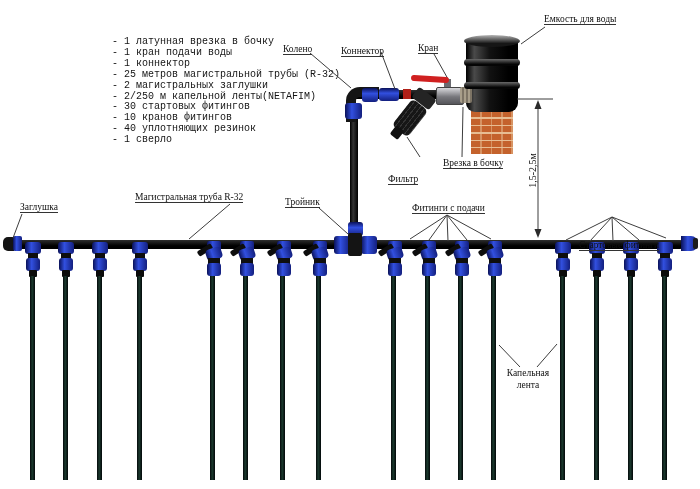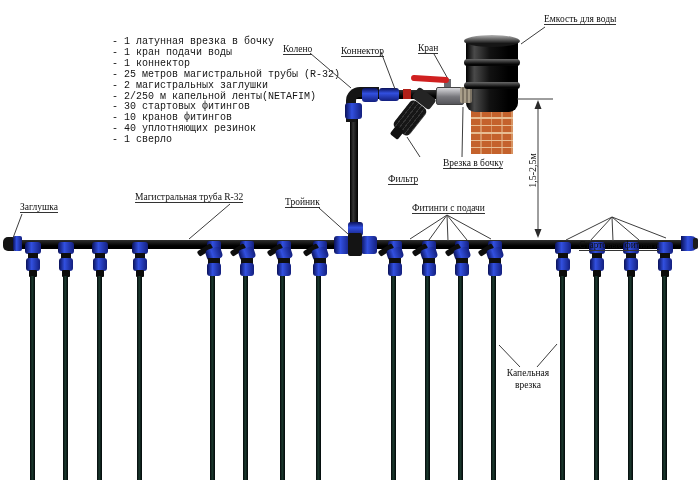--- a/index.html
+++ b/index.html
@@ -140,21 +140,21 @@
   <div class="lbl und" style="left:544px;top:14px;">Емкость для воды</div>
   <div class="lbl und" style="left:388px;top:158px;margin-top:16px;">Фильтр</div>
   <div class="lbl und" style="left:443px;top:158px;">Врезка в бочку</div>
   <div class="lbl und" style="left:20px;top:202px;">Заглушка</div>
   <div class="lbl und" style="left:135px;top:192px;">Магистральная труба R-32</div>
   <div class="lbl und" style="left:285px;top:197px;">Тройник</div>
   <div class="lbl und" style="left:412px;top:203px;">Фитинги с подачи</div>
   <div class="lbl und" style="left:579px;top:204px;margin-top:36px;">Стартовые фитинги</div>
   <div class="tape-lbl">
     <div>Капельная</div>
-    <div>врезка</div>
+    <div>лента</div>
   </div>
   <div class="dim-text">1,5-2,5м</div>
 
   <div class="pipe-v"></div>
   <div class="pipe-supply"></div>
   <div class="elbow"></div>
   <div class="coupling blu" style="left:345px;top:103px;width:17px;height:16px;"></div>
   <div class="coupling bluv" style="left:362px;top:88px;width:16px;height:14px;"></div>
   <div class="coupling bluv" style="left:379px;top:88px;width:20px;height:13px;"></div>
   <div class="redband"></div>

